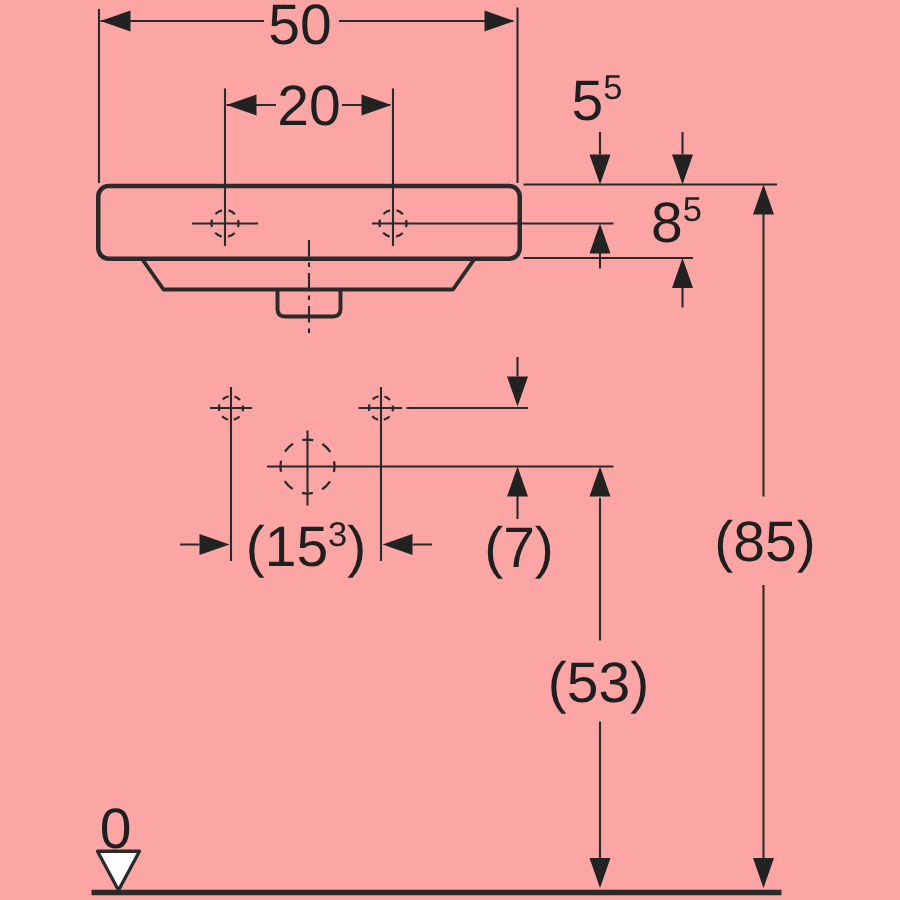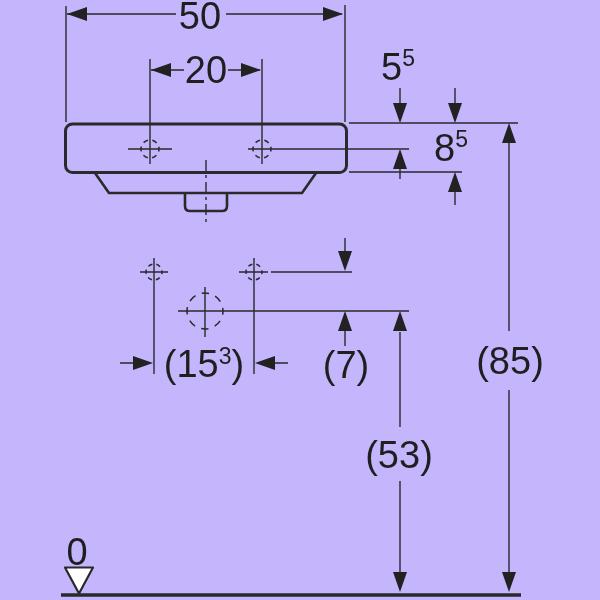--- a/index.html
+++ b/index.html
@@ -4,21 +4,21 @@
 <style>
   html, body {
     margin: 0;
     padding: 0;
     background: #ffffff;
   }
   .stage {
     position: relative;
     width: 600px;
     height: 600px;
-    background: #c4b5fd;
+    background: #fca5a5;
     overflow: hidden;
   }
   svg {
     display: block;
   }
   .dim-text {
     font-family: "Liberation Sans", "DejaVu Sans", sans-serif;
     font-size: 38px;
     fill: #1f1f1f;
   }

